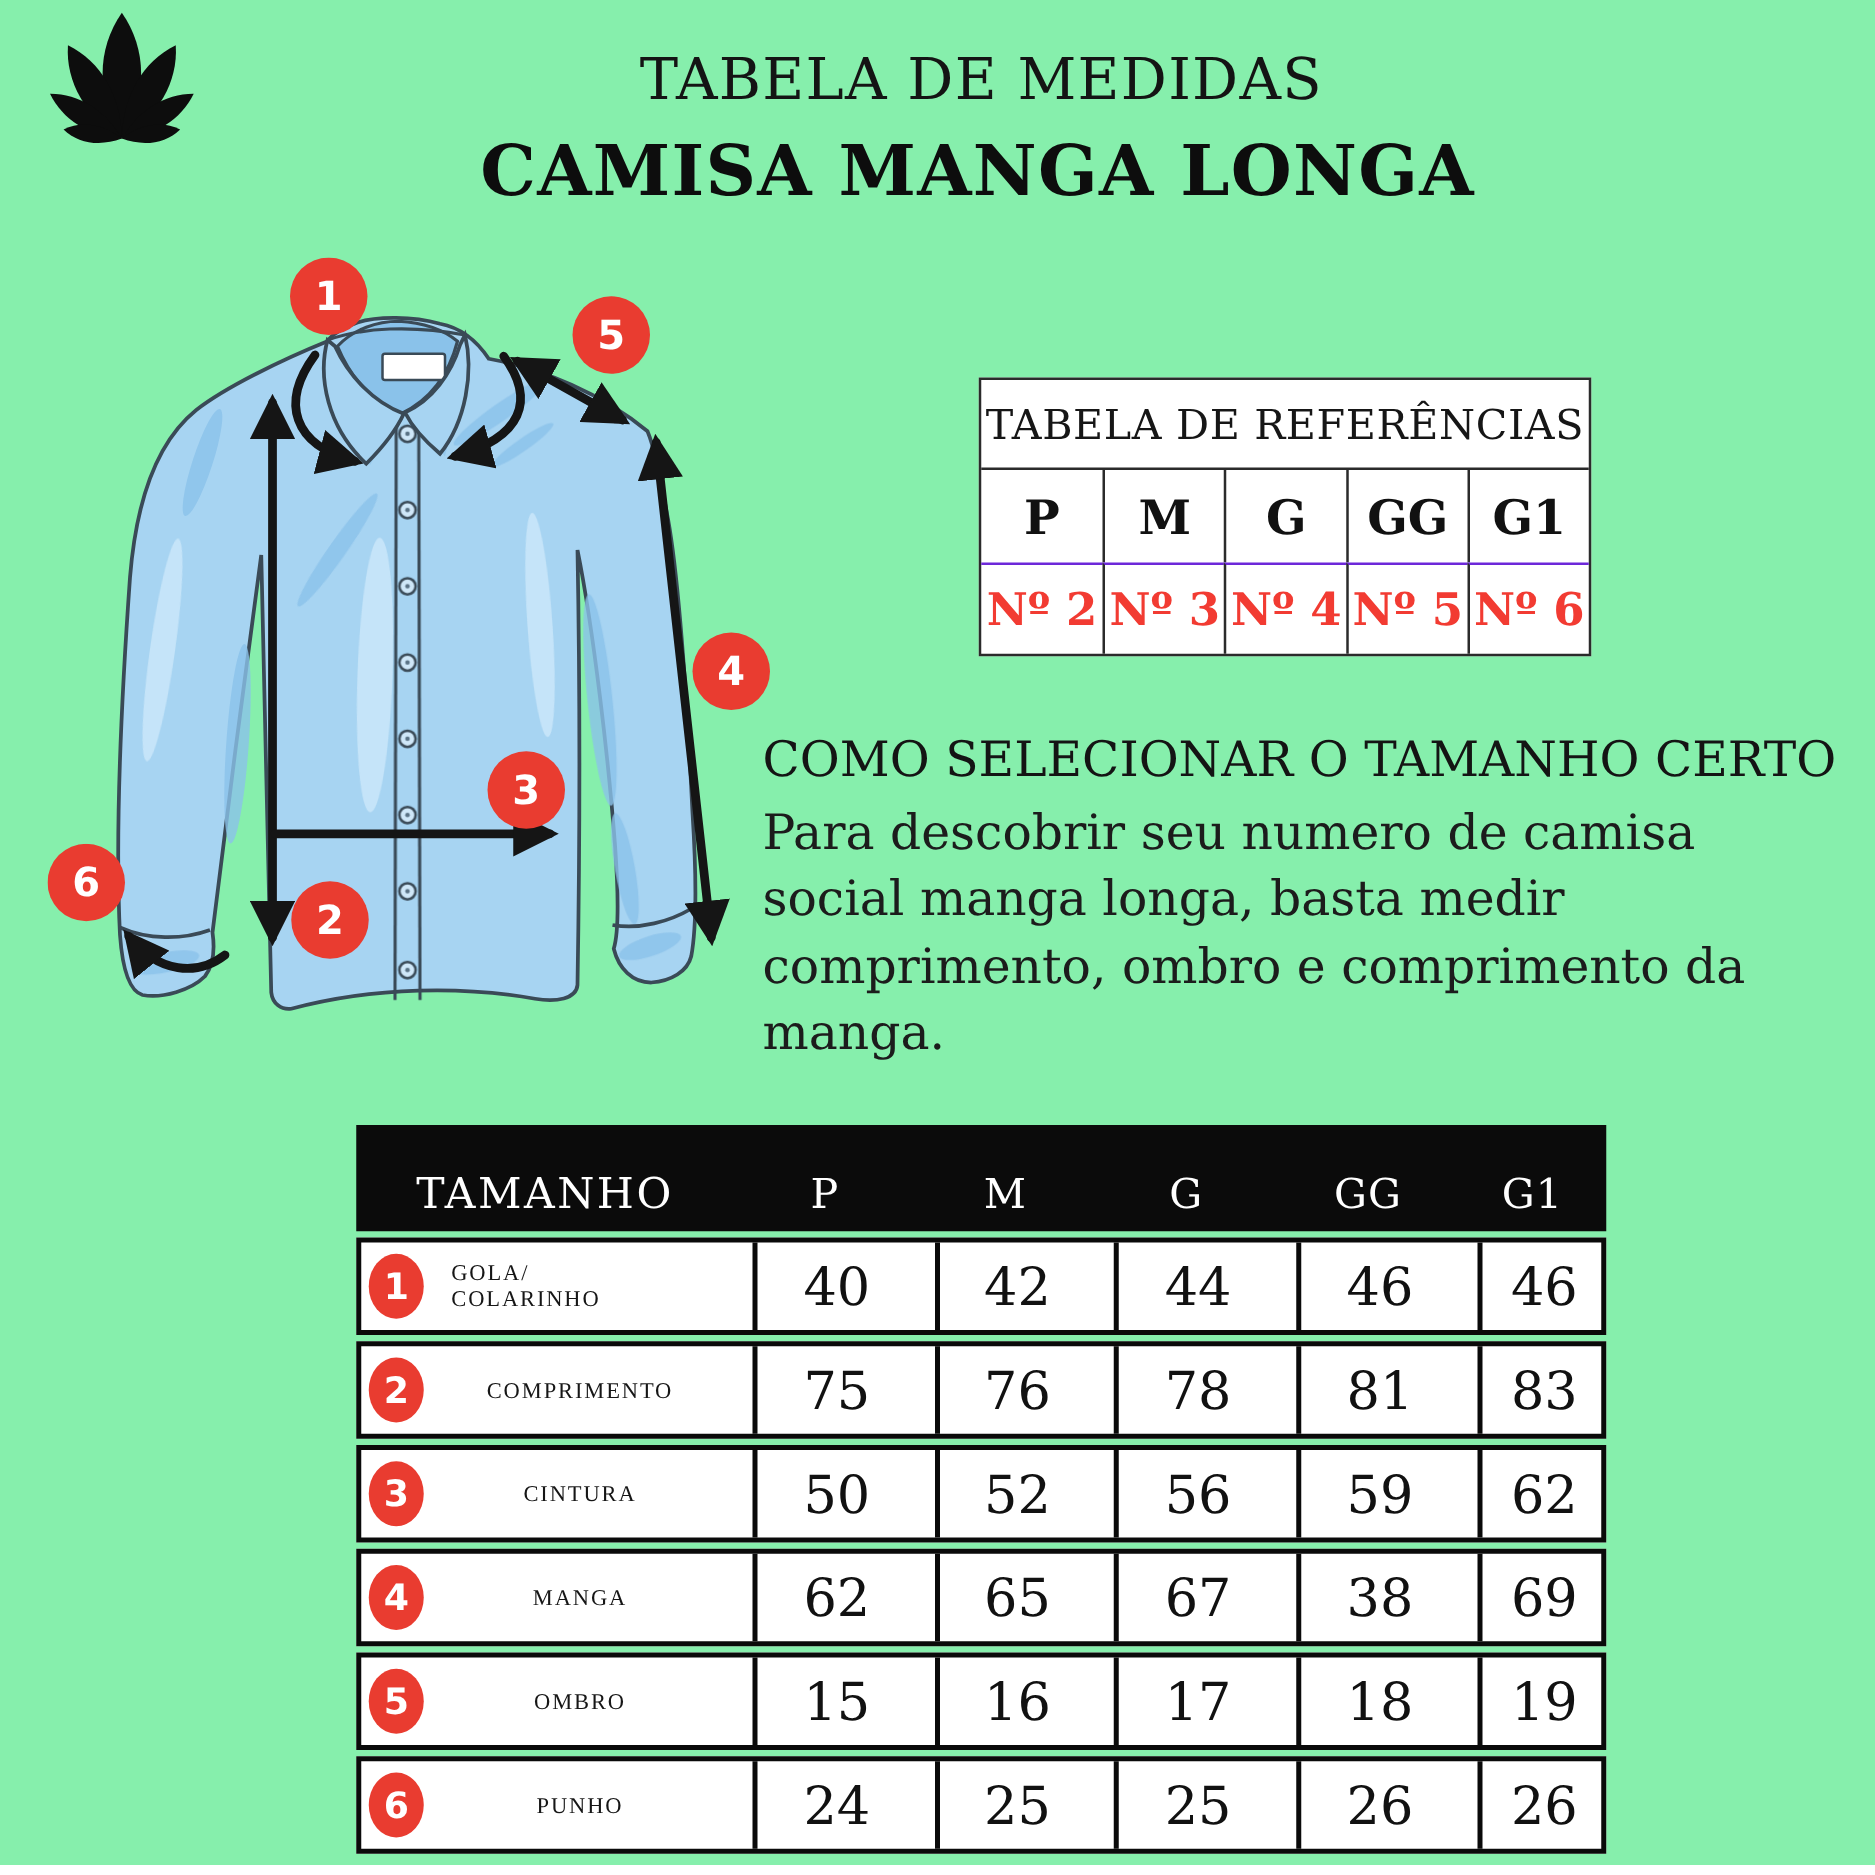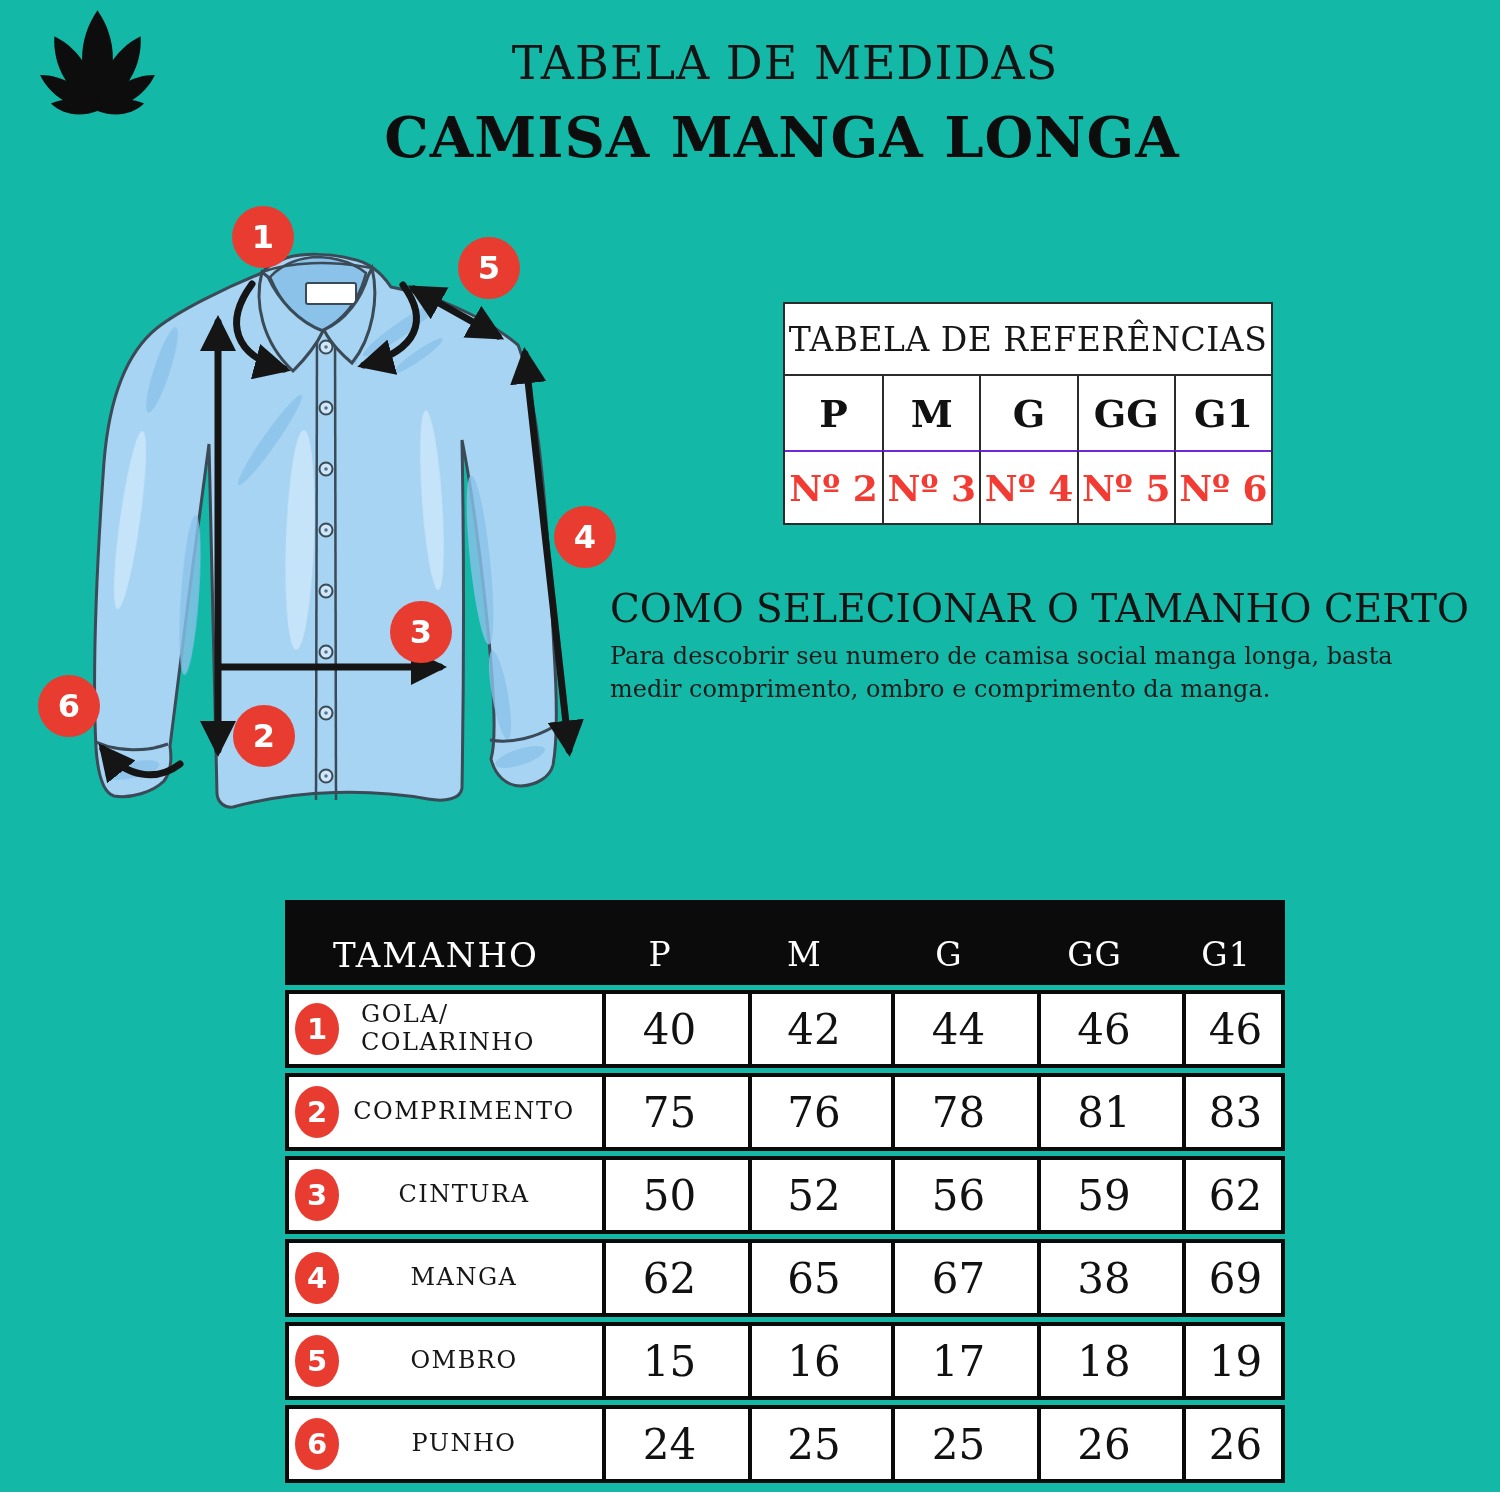--- a/index.html
+++ b/index.html
@@ -1,16 +1,16 @@
 <!DOCTYPE html>
 <html><head>
 <meta charset="utf-8">
 <style>
   html,body{margin:0;padding:0;background:#ffffff;}
-  #page{position:relative;width:1500px;height:1492px;background:#14b8a6;overflow:hidden;
+  #page{position:relative;width:1500px;height:1492px;background:#86efac;overflow:hidden;
         font-family:"DejaVu Serif","Liberation Serif",serif;color:#121212;}
 
   
   .logo{position:absolute;left:38px;top:0px;width:120px;height:115px;}
   .page-title{position:absolute;left:785px;top:36px;transform:translateX(-50%);
               font-size:46px;font-weight:500;letter-spacing:1px;white-space:nowrap;color:#141414;}
   .page-subtitle{position:absolute;left:782px;top:104px;transform:translateX(-50%);
               font-size:56px;font-weight:700;letter-spacing:1px;white-space:nowrap;color:#0d0d0d;}
 
   
@@ -29,43 +29,43 @@
   .ref-size{height:74px;display:flex;align-items:center;justify-content:center;
             font-size:38px;font-weight:700;color:#111;}
   .ref-num{height:71px;display:flex;align-items:center;justify-content:center;
            font-size:36px;font-weight:700;color:#f23b32;border-top:2px solid #6d28d9;}
   .ref-grid > div + div{border-left:0;}
   .ref-size:not(:first-child),.ref-num:not(:nth-child(6)){border-left:2px solid #2b2b2b;}
 
   
   .howto-heading{position:absolute;left:610px;top:586px;font-size:39px;font-weight:500;
                  white-space:nowrap;color:#141414;z-index:2;}
-  .howto-body{position:absolute;left:610px;top:640px;width:800px;font-size:24px;
+  .howto-body{position:absolute;left:610px;top:640px;width:800px;font-size:39px;
               line-height:1.37;color:#1c1c1c;z-index:2;}
 
   
   .size-table{position:absolute;left:285px;top:900px;width:1000px;z-index:2;}
   .st-header{display:grid;grid-template-columns:302px 146px 143px 146px 145px 118px;
              background:#0b0b0b;height:85px;color:#fff;}
   .st-header div{display:flex;align-items:center;justify-content:center;margin-top:24px;}
   .st-h-label{font-size:34px;letter-spacing:2px;}
   .st-h-size{font-size:33px;letter-spacing:1px;}
   .st-row{display:grid;grid-template-columns:298px 146px 143px 146px 145px 118px;
           height:70px;border:4px solid #0a0a0a;background:#fff;margin-top:5px;
           box-sizing:content-box;width:992px;position:relative;}
   .st-row:first-of-type{margin-top:6px;}
   .label-cell{position:relative;display:flex;align-items:center;justify-content:center;
               padding-left:52px;box-sizing:border-box;}
   .label-cell.align-left{justify-content:flex-start;padding-left:72px;}
   .row-badge{position:absolute;left:6px;top:50%;transform:translateY(-50%);
              width:44px;height:52px;border-radius:50%;background:#e93c30;
              display:flex;align-items:center;justify-content:center;color:#fff;
              font-family:"DejaVu Sans","Liberation Sans",sans-serif;font-size:29px;font-weight:700;}
-  .row-label{font-size:24px;letter-spacing:1.5px;font-weight:500;color:#161616;
-             white-space:pre-line;line-height:1.15;}
+  .row-label{font-size:18px;letter-spacing:1.5px;font-weight:500;color:#161616;
+             white-space:pre-line;line-height:1.15;font-family:Liberation Serif, serif;}
   .value-cell{display:flex;align-items:center;justify-content:center;
               border-left:4px solid #0a0a0a;font-size:42px;color:#111;margin-left:15px;}
 </style>
 </head>
 <body>
 
 <div id="page">
 
   <svg class="logo" viewBox="0 0 115 112">
     <g transform="translate(57,108)" fill="#0d0d0d">

